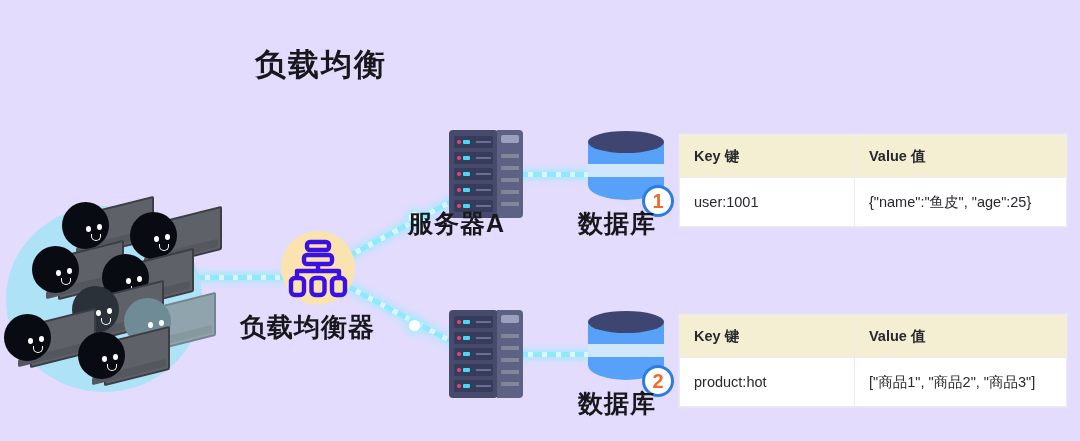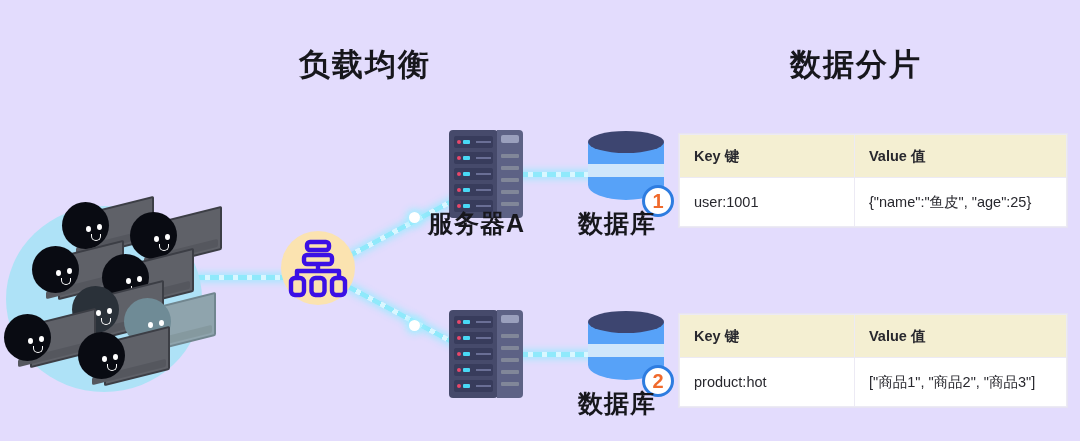--- a/index.html
+++ b/index.html
@@ -23,21 +23,20 @@
   .abs { position: absolute; }
 
   
   .title {
     position: absolute;
     font-size: 31px;
     font-weight: 700;
     color: #17171c;
     letter-spacing: 2px;
     white-space: nowrap;
-    margin-left: 44px;
   }
   #title-lb  { left: 255px; top: 44px; }
   #title-sh  { left: 746px; top: 44px; }
 
   
   .link {
     position: absolute;
     height: 5px;
     border-radius: 3px;
     background: repeating-linear-gradient(
@@ -253,21 +252,20 @@
   }
   .kv-table td { background: #ffffff; height: 48px; }
   .col-key { width: 146px; }
 </style>
 </head>
 <body>
 
 <div class="stage">
 
   <div class="title" id="title-lb">负载均衡</div>
-  <div class="title" id="title-sh">数据分片</div>
 
   <div class="link abs" style="left:196px; top:275px; width:92px;"></div>
 
   <div class="link abs" style="left:348px; top:254px; width:122px; transform: rotate(-28deg);"></div>
   <div class="link-node abs" style="left:409px; top:212px;"></div>
 
   <div class="link abs" style="left:348px; top:284px; width:122px; transform: rotate(28deg);"></div>
   <div class="link-node abs" style="left:409px; top:320px;"></div>
 
   <div class="link abs" style="left:505px; top:172px; width:96px;"></div>
@@ -354,20 +352,21 @@
       <g fill="none" stroke="#3b10e5" stroke-width="4.4" stroke-linejoin="round">
         <rect x="26" y="11" width="22" height="8" rx="3"></rect>
         <rect x="23" y="24" width="28" height="9" rx="3"></rect>
         <path d="M37 33 v7 M16 48 v-8 h42 v8"></path>
         <rect x="10" y="47" width="13" height="17" rx="4"></rect>
         <rect x="30.5" y="47" width="13" height="17" rx="4"></rect>
         <rect x="51" y="47" width="13" height="17" rx="4"></rect>
       </g>
     </svg>
   </div>
+  <div id="lb-label">负载均衡器</div>
 
   <div class="server-unit" style="left:447px; top:130px;">
     <div class="rack-left">
       <div class="rack-slot" style="top:6px;">
           <span class="slot-led"></span>
           <span class="slot-led2"></span>
           <span class="slot-bar" style="left:22px;"></span>
         </div>
       <div class="rack-slot" style="top:22px;">
           <span class="slot-led"></span>
@@ -391,21 +390,21 @@
         </div>
     </div>
     <div class="rack-right"></div>
     <div class="rack-cap"></div>
     <div class="rack-line" style="top:24px;"></div>
     <div class="rack-line" style="top:36px;"></div>
     <div class="rack-line" style="top:48px;"></div>
     <div class="rack-line" style="top:60px;"></div>
     <div class="rack-line" style="top:72px;"></div>
   </div>
-  <div class="node-label" style="left:428px; top:207px;">服务器A</div>
+  <div class="node-label" style="left:408px; top:207px;">服务器A</div>
 
   <div class="db-unit" style="left:588px; top:131px;">
     <div class="db-body"></div>
     <div class="db-band"></div>
     <div class="db-top"></div>
     <div class="db-badge">1</div>
   </div>
   <div class="node-label" style="left:578px; top:207px;">数据库</div>
 
   <div class="kv-table" style="left:678px; top:133px;">

